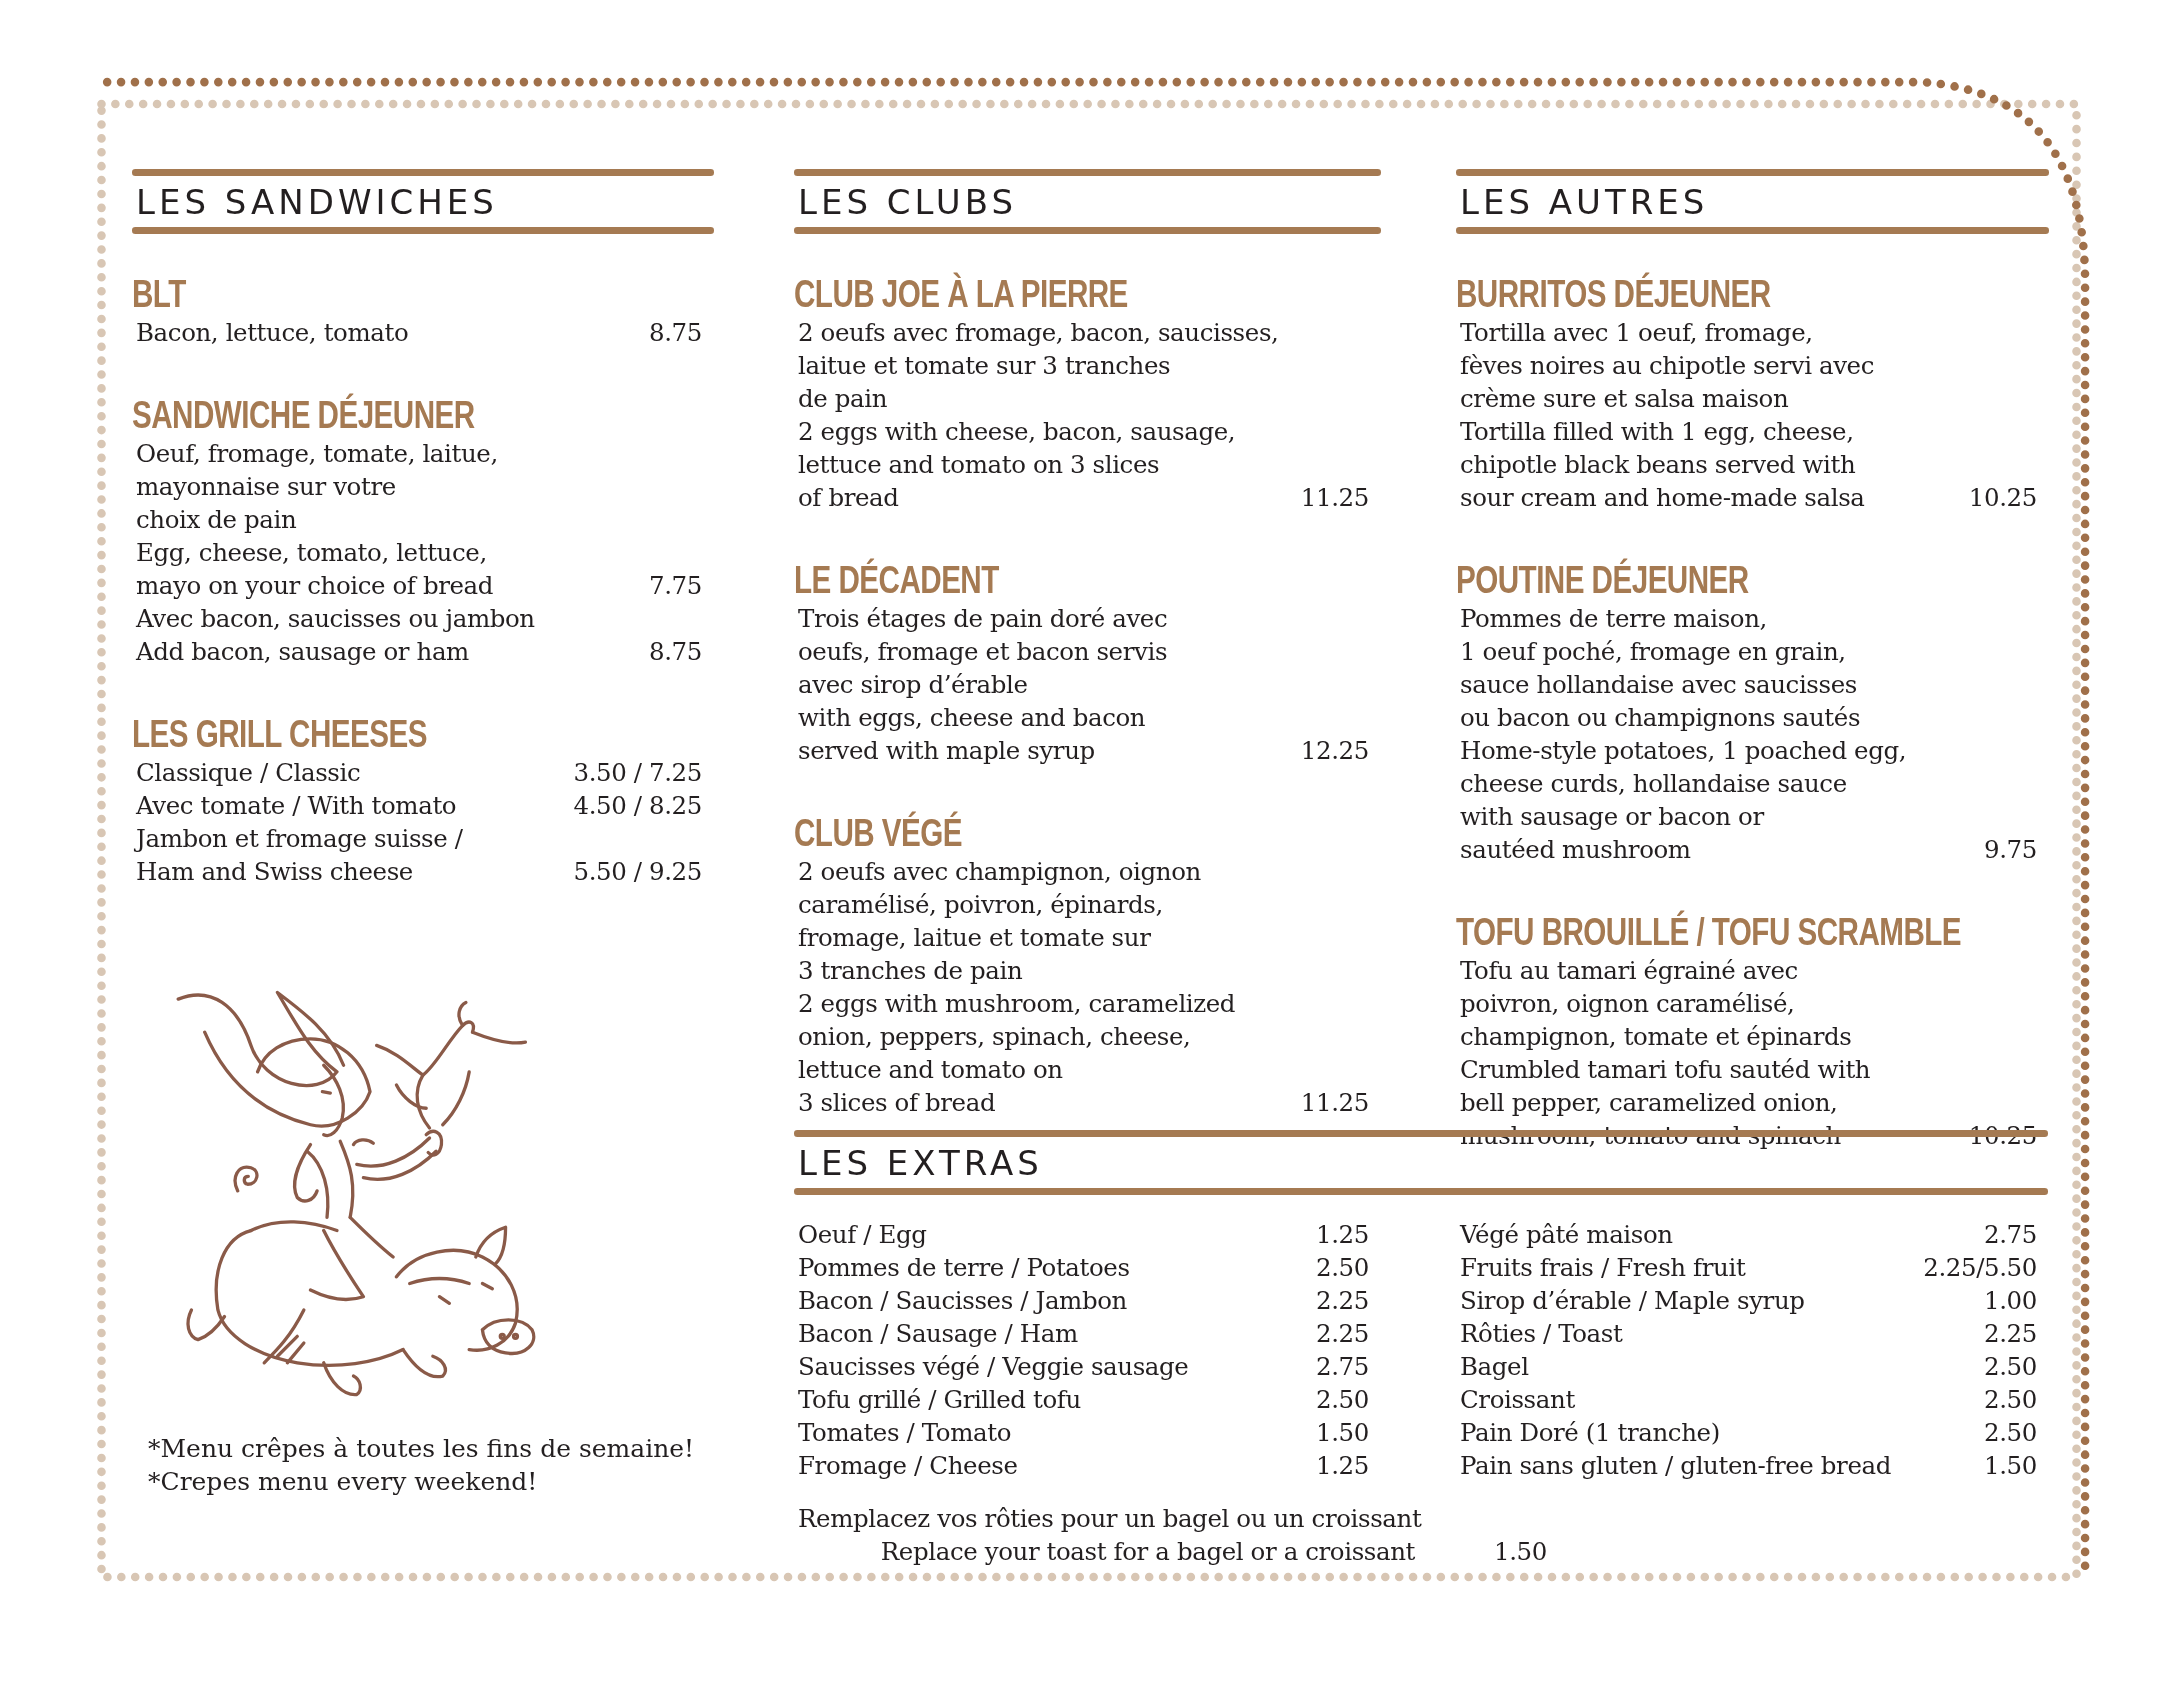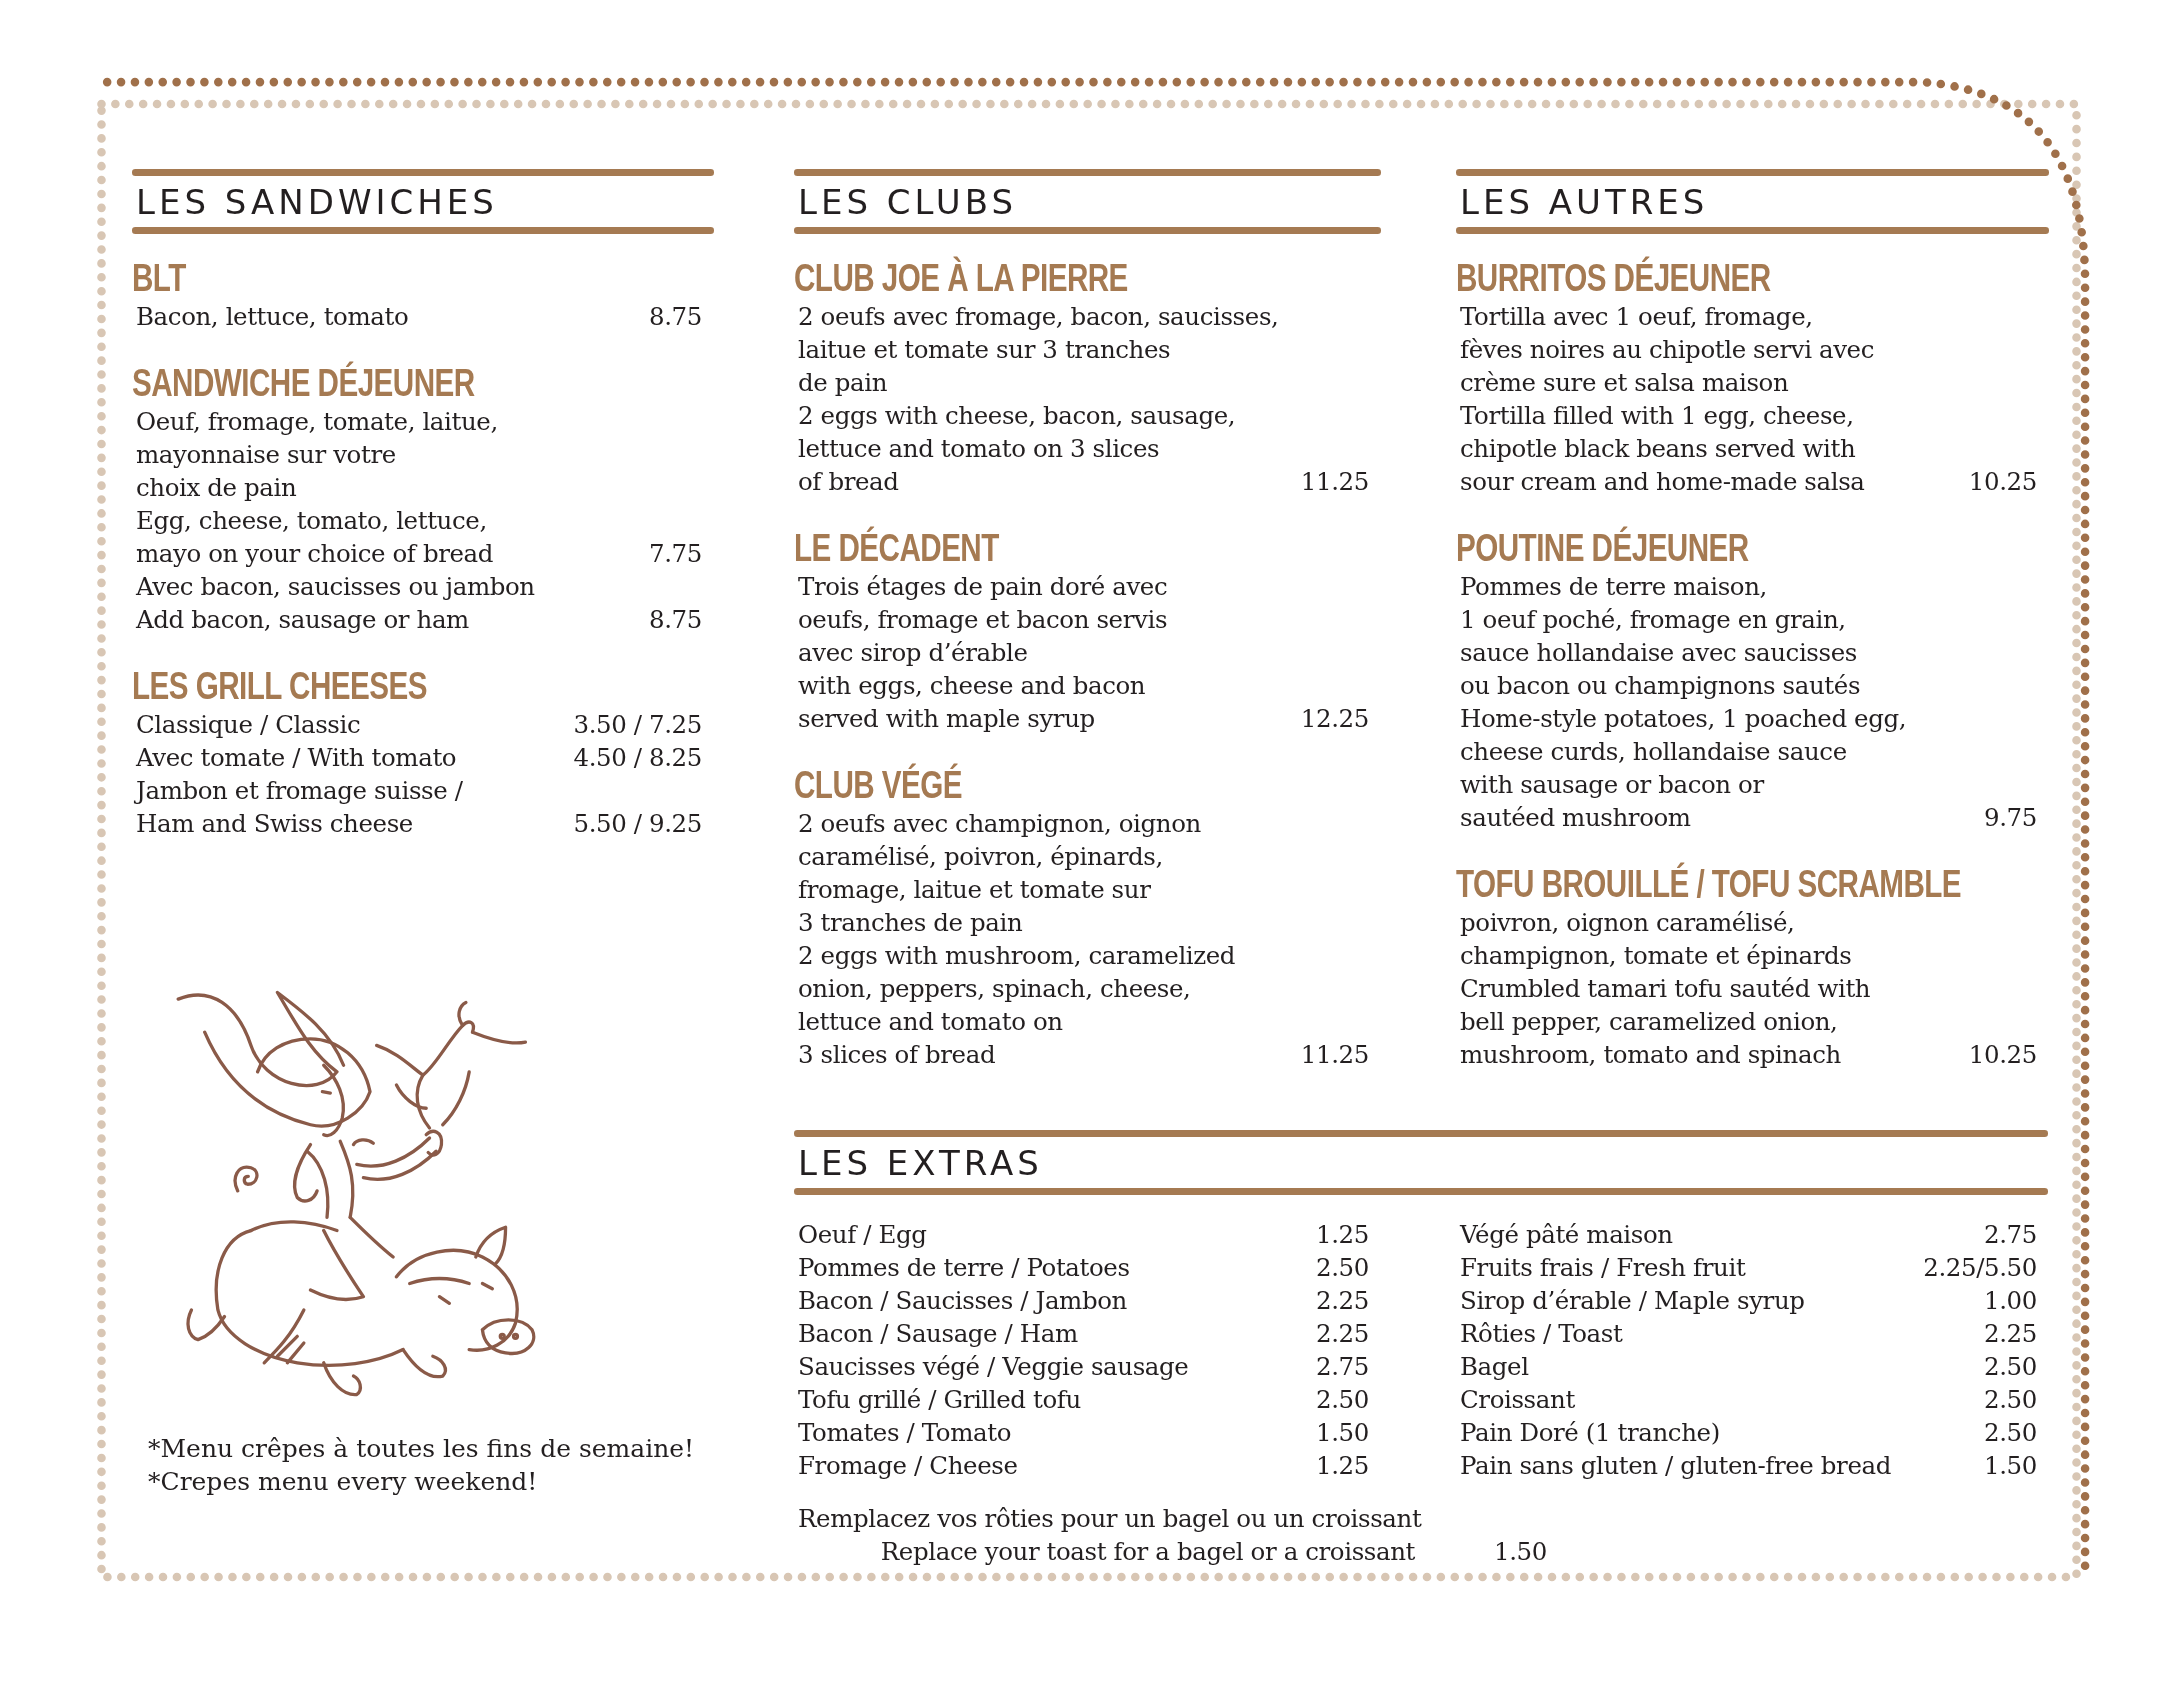--- a/index.html
+++ b/index.html
@@ -20,21 +20,21 @@
   .section-head { position: relative; height: 64px; }
   .rule { position: absolute; left: 0; right: 0; height: 6.6px; background: #a57a52; border-radius: 3.3px; }
   .rule.top { top: 0; }
   .rule.bottom { top: 58px; }
   .section-title {
     position: absolute; left: 4px; top: 13.2px;
     font-family: "DejaVu Sans", sans-serif; font-size: 34px; font-weight: normal;
     letter-spacing: 4px; color: #231f20; line-height: 40px;
   }
 
-  .dish { margin-top: 0; }
+  .dish { margin-top: 16px; }
   .dish-title {
     font-family: "Liberation Sans", sans-serif; font-weight: bold; color: #a57a52;
     font-size: 38px; line-height: 44px; letter-spacing: -0.7px;
     transform: scaleX(0.78); transform-origin: left center; white-space: nowrap;
   }
   .line {
     font-family: "DejaVu Serif", serif; font-size: 24.5px; line-height: 33px;
     white-space: nowrap; display: flex; justify-content: space-between;
     letter-spacing: -0.4px; padding-left: 4px;
   }
@@ -368,20 +368,24 @@
     <div class="line">
         <span>sautéed mushroom</span>
         <span class="price">9.75</span>
       </div>
   </div>
   <div class="gap-b"></div>
 
   <div class="dish">
     <div class="dish-title">TOFU BROUILLÉ / TOFU SCRAMBLE</div>
     <div class="line">
+        <span>Tofu au tamari égrainé avec</span>
+        <span class="price"></span>
+      </div>
+    <div class="line">
         <span>poivron, oignon caramélisé,</span>
         <span class="price"></span>
       </div>
     <div class="line">
         <span>champignon, tomate et épinards</span>
         <span class="price"></span>
       </div>
     <div class="line">
         <span>Crumbled tamari tofu sautéd with</span>
         <span class="price"></span>

